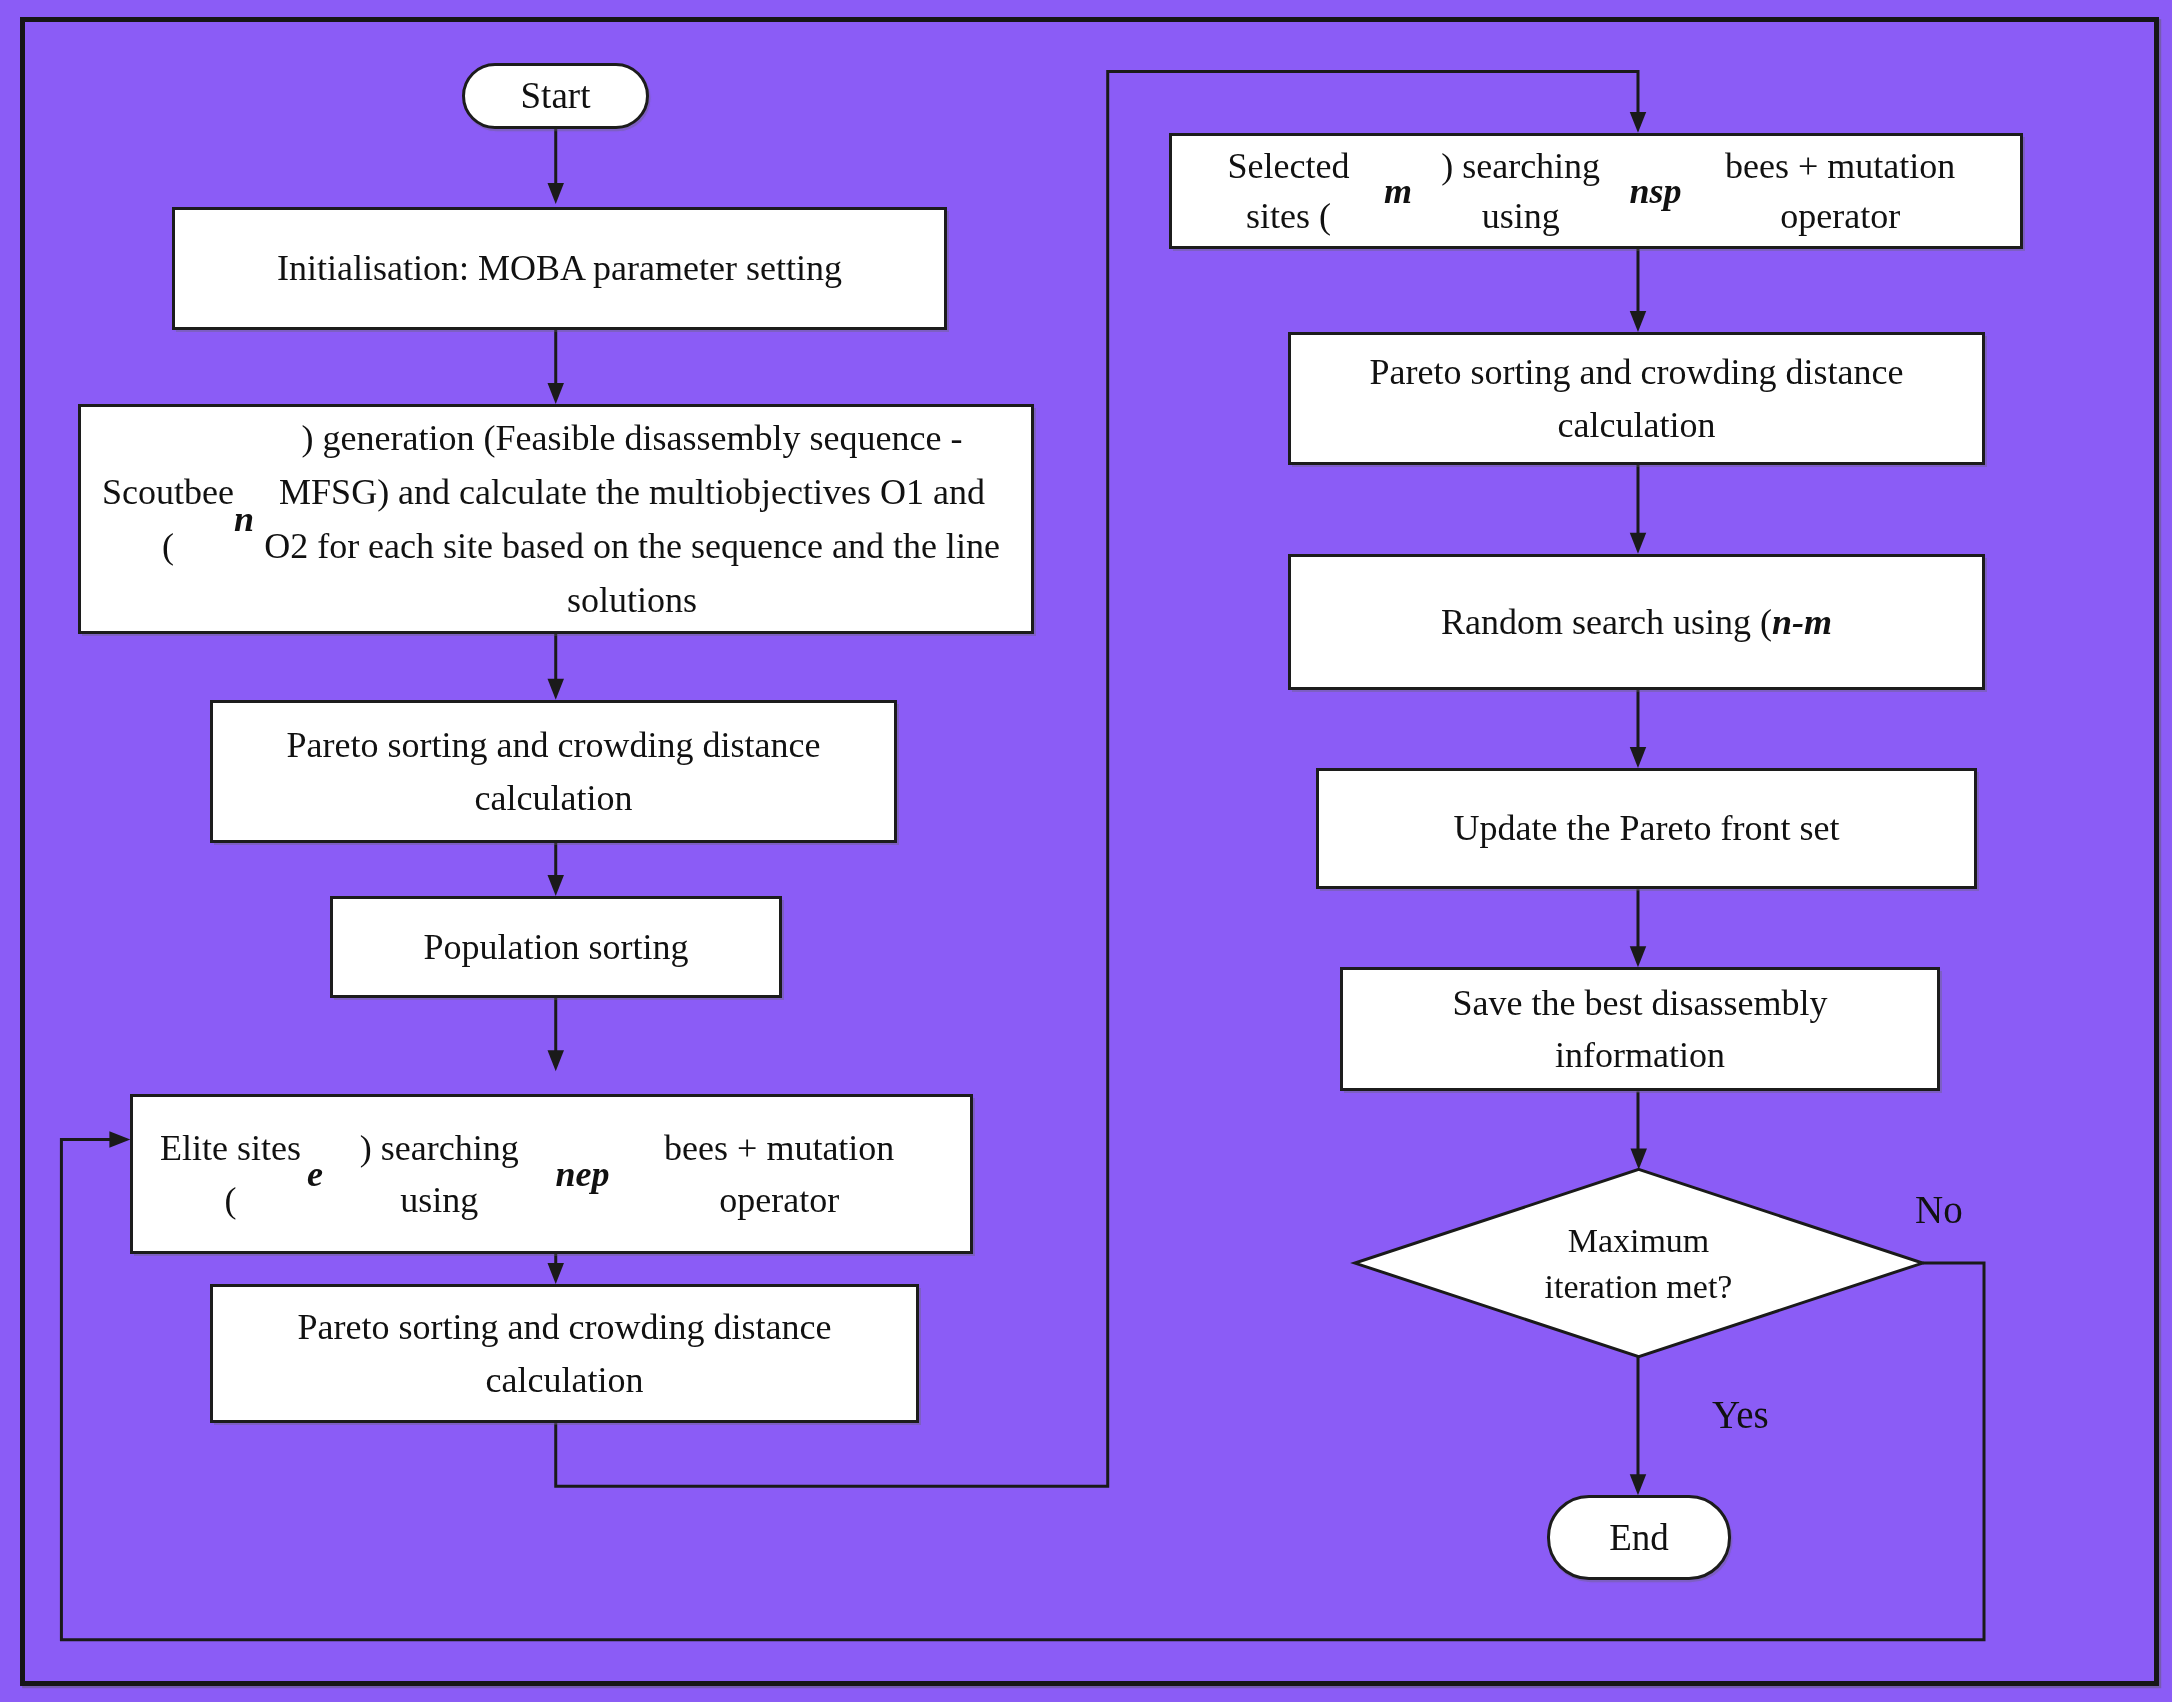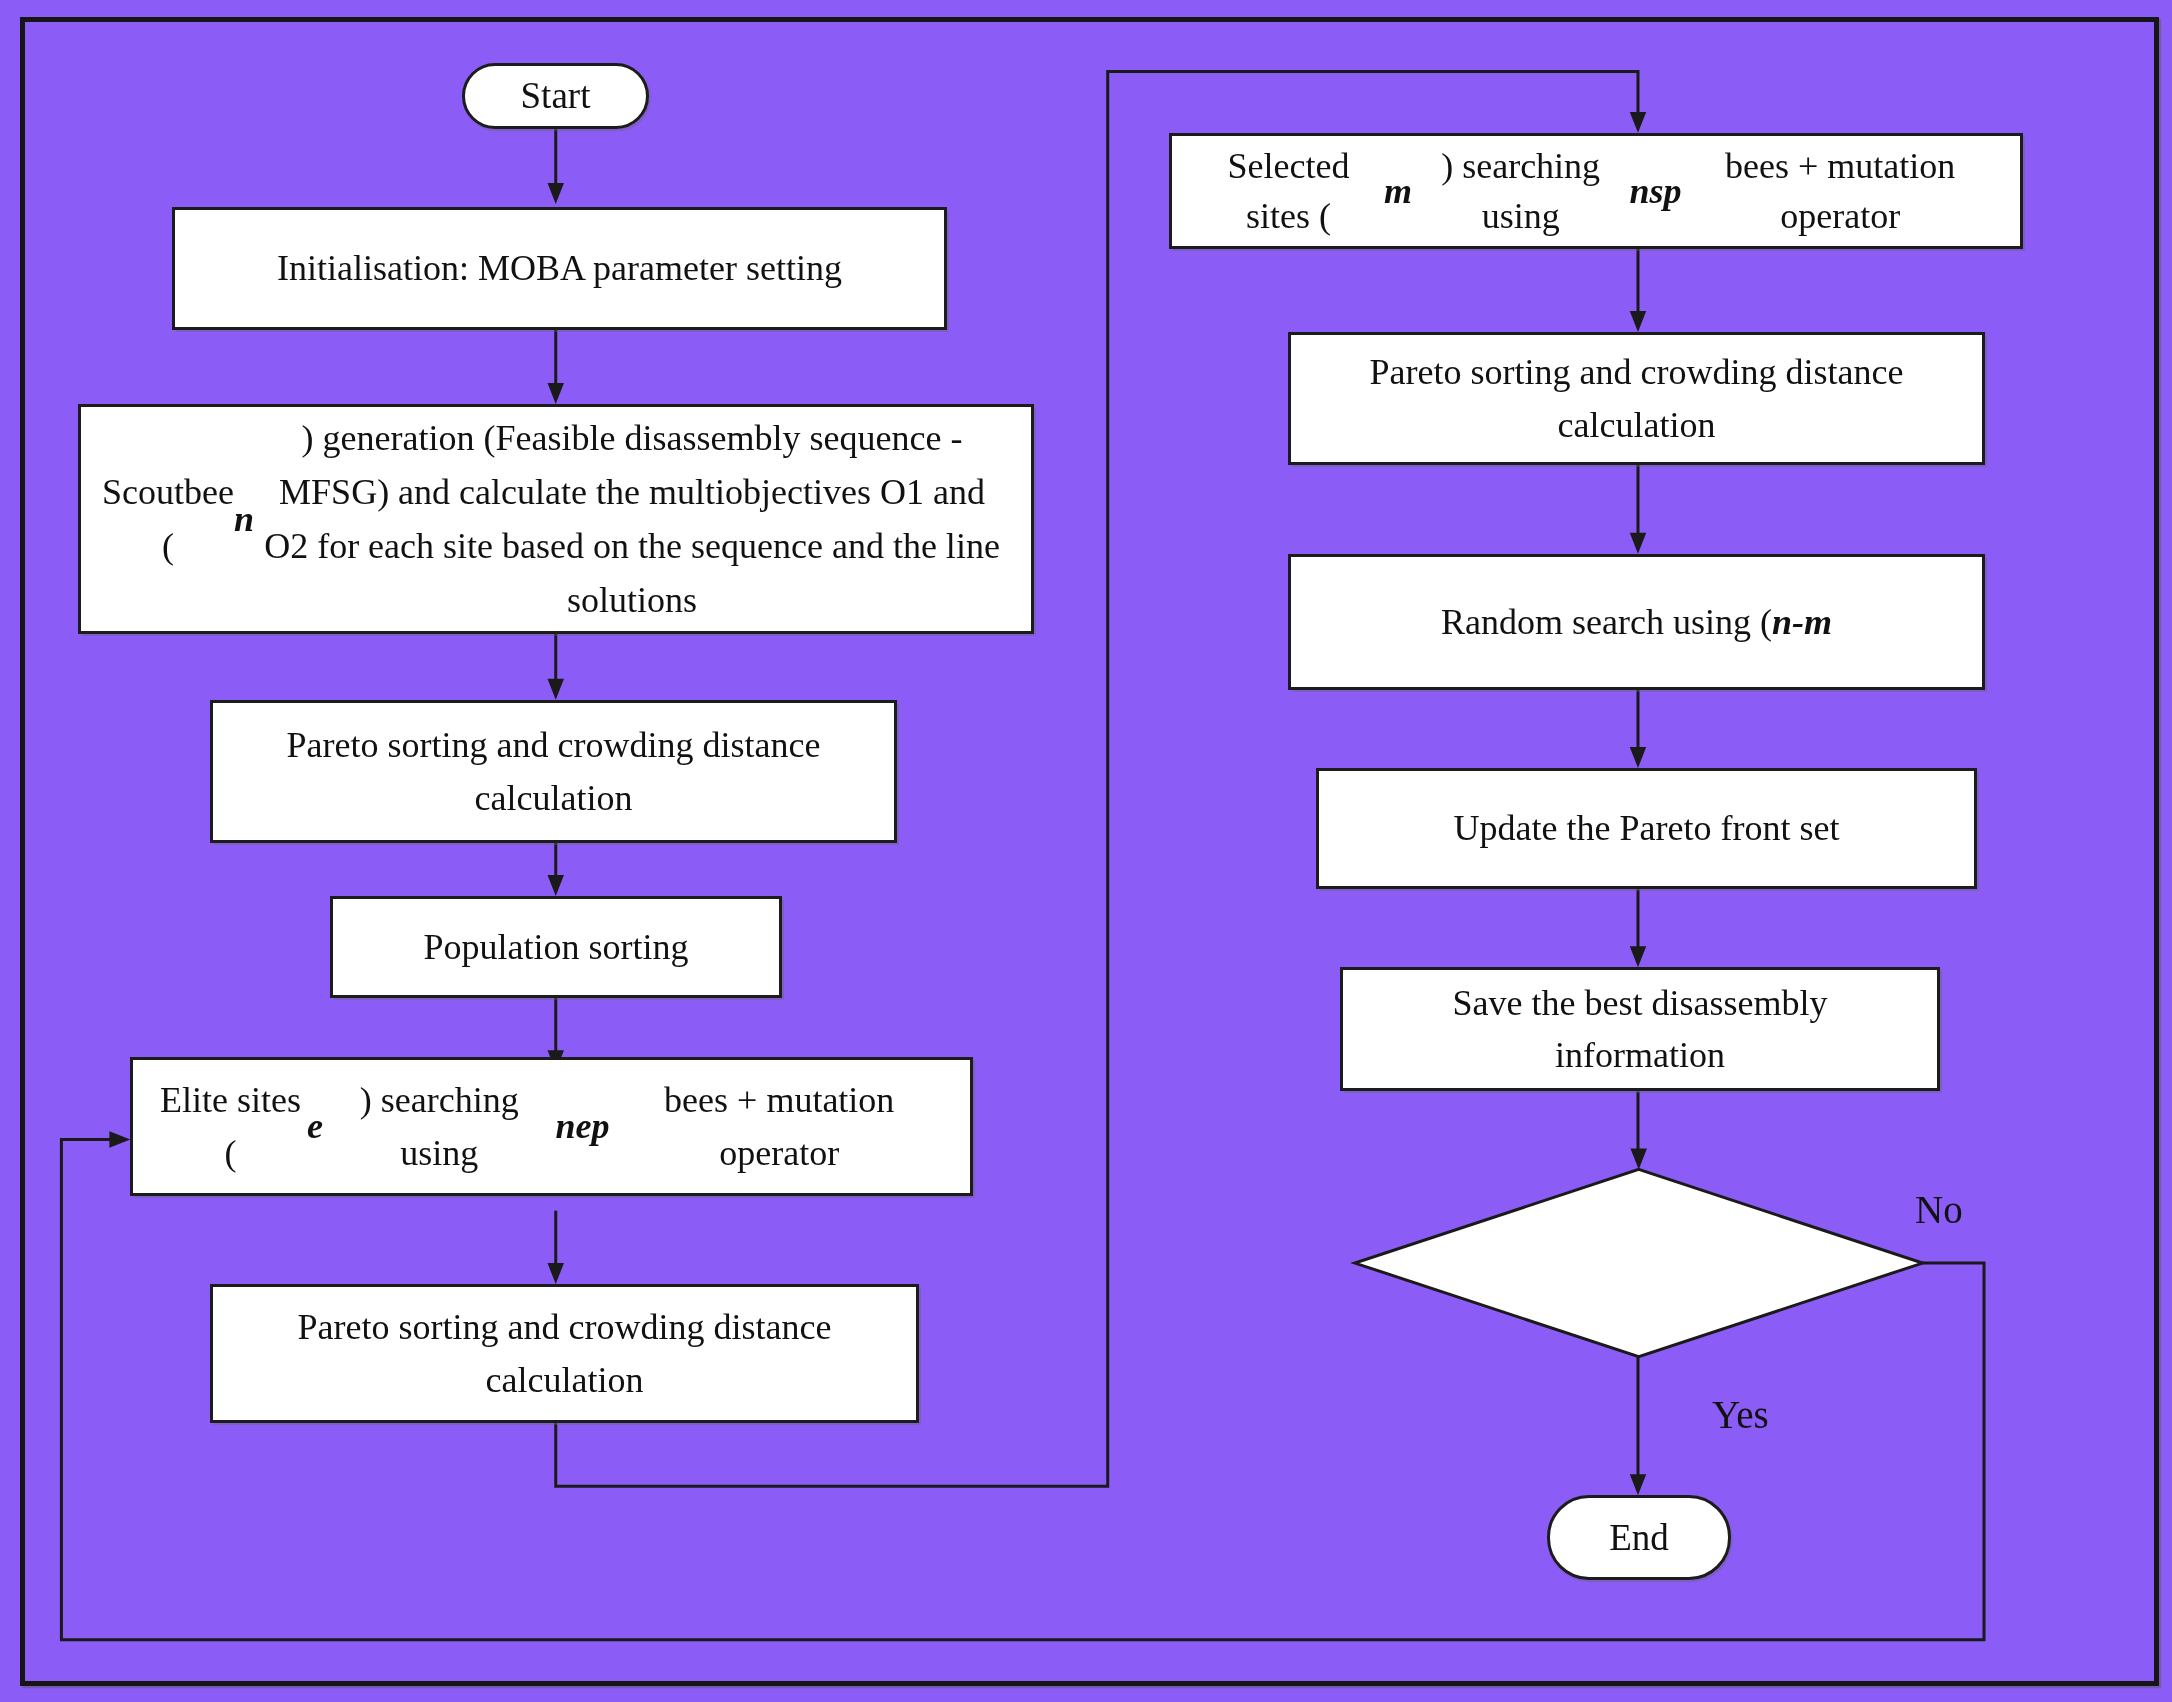--- a/index.html
+++ b/index.html
@@ -91,21 +91,21 @@
     </div>
 
   <div class="node" style="left:210px;top:700px;width:687px;height:143px;">
       <span>Pareto sorting and crowding distance calculation</span>
     </div>
 
   <div class="node" style="left:330px;top:896px;width:452px;height:102px;">
       <span>Population sorting</span>
     </div>
 
-  <div class="node" style="left:130px;top:1057px;width:843px;height:139px;">
+  <div class="node" style="left:130px;top:1094px;width:843px;height:160px;">
       <span>Elite sites (</span>
       <span class="em">e</span>
       <span>) searching using </span>
       <span class="em">nep</span>
       <span> bees + mutation operator</span>
     </div>
 
   <div class="node" style="left:210px;top:1284px;width:709px;height:139px;">
       <span>Pareto sorting and crowding distance calculation</span>
     </div>
@@ -128,20 +128,23 @@
     </div>
 
   <div class="node" style="left:1316px;top:768px;width:661px;height:121px;align-items:center;">
       <span>Update the Pareto front set</span>
     </div>
 
   <div class="node" style="left:1340px;top:967px;width:600px;height:124px;justify-content:center;">
       <span>Save the best disassembly information</span>
     </div>
 
+  <div class="decision-text" style="left:1515px;top:1181px;width:247px;height:165px;">
+      <span>Maximum iteration met?</span>
+    </div>
 
   <div class="node terminal" style="left:1547px;top:1495px;width:184px;height:85px;">
       <span>End</span>
     </div>
 
   <div class="edge-label" style="left:1915px;top:1187px;">No</div>
   <div class="edge-label" style="left:1712px;top:1392px;">Yes</div>
 
 </div>
 

